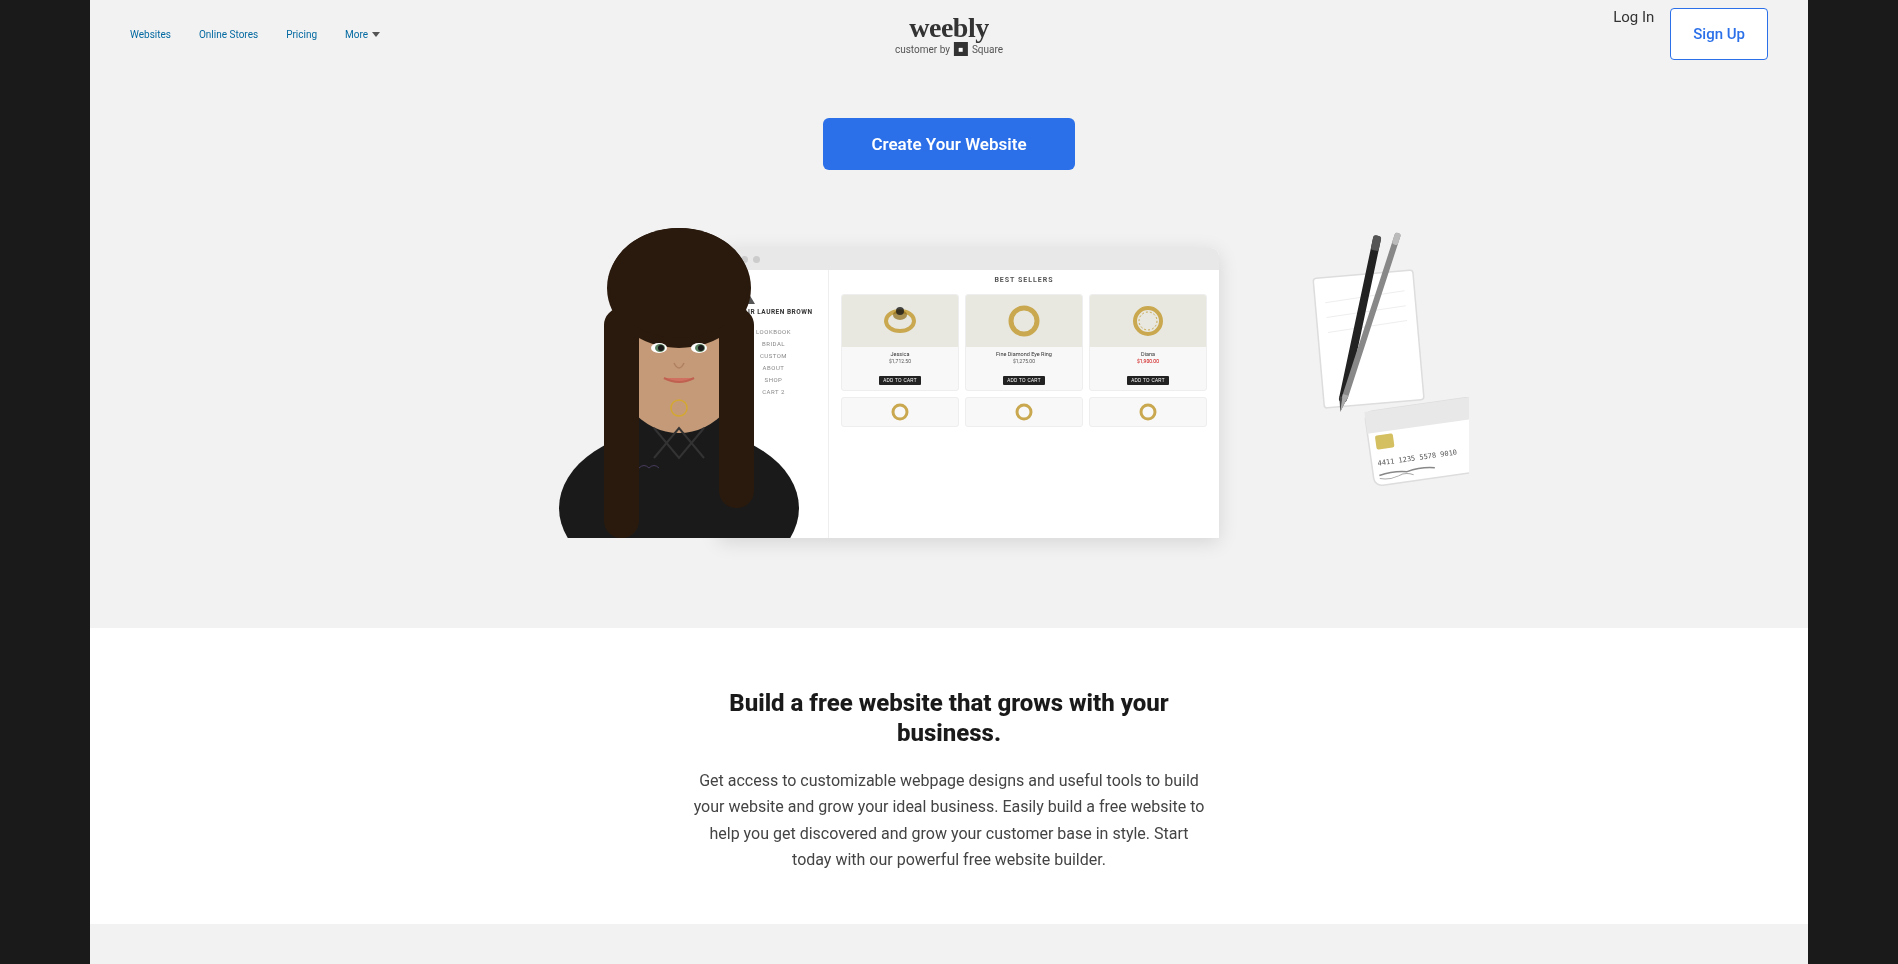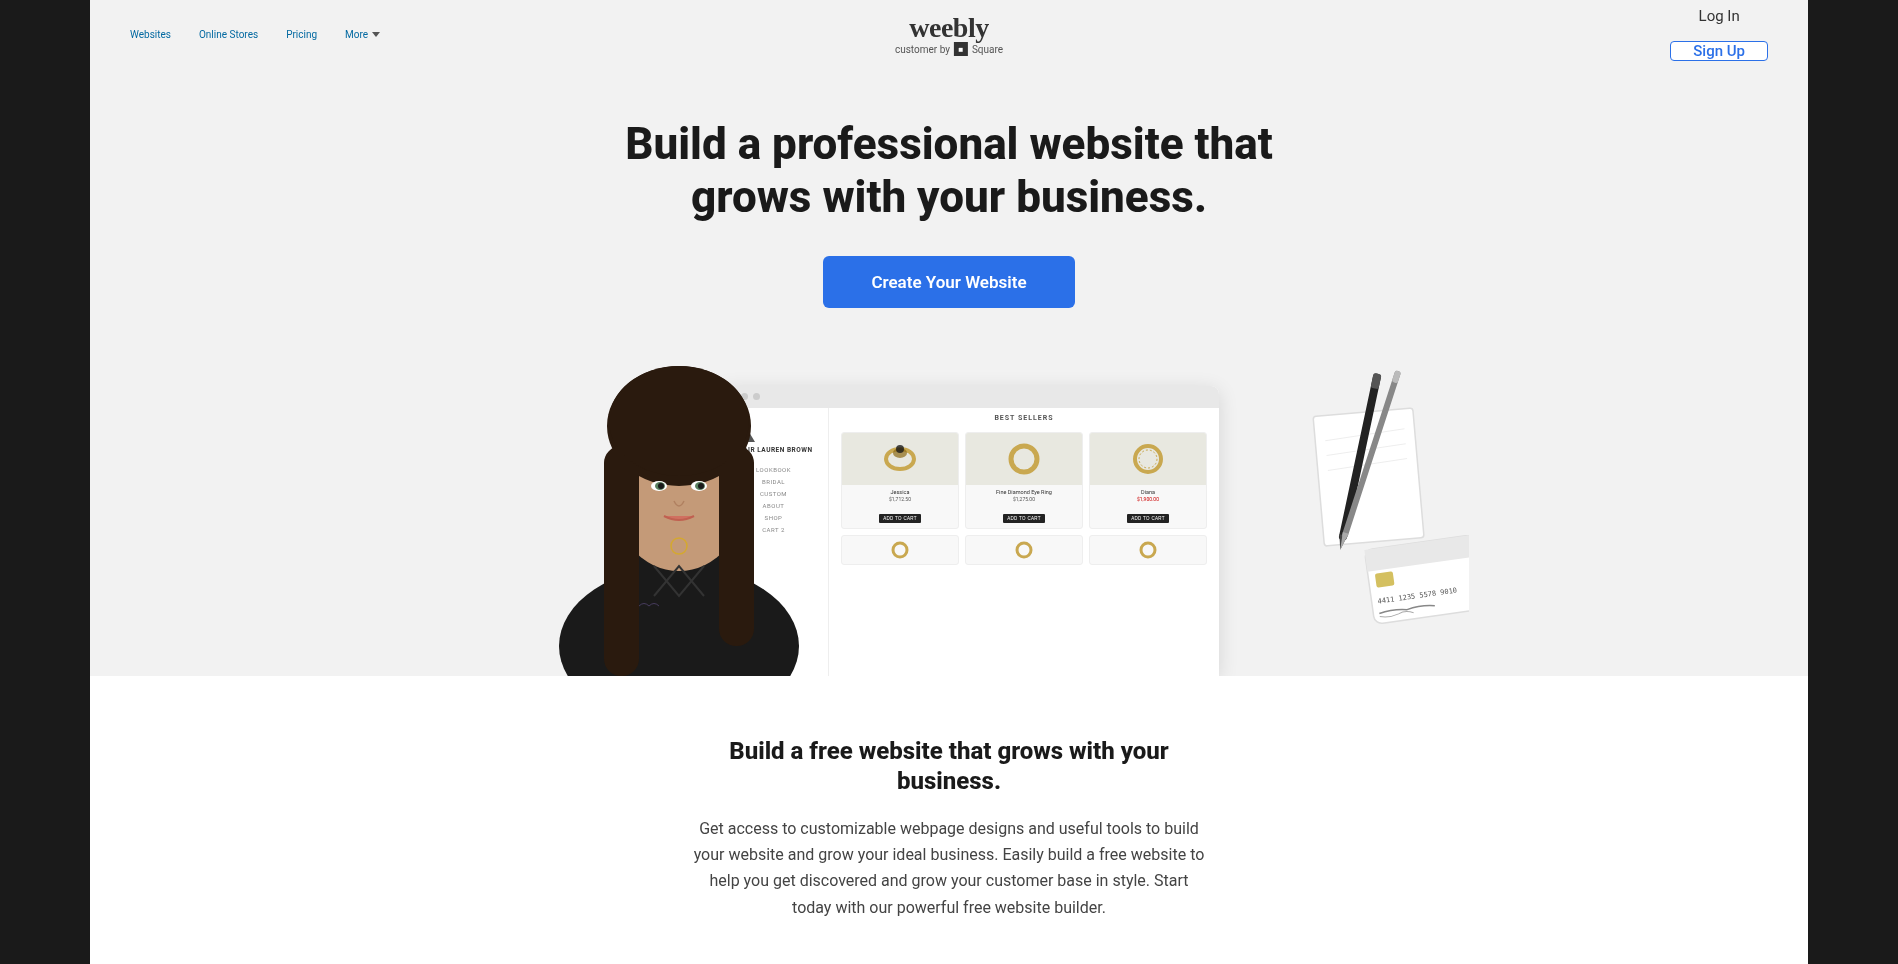--- a/index.html
+++ b/index.html
@@ -96,39 +96,38 @@
       height: 14px;
       background: #333;
       color: white;
       font-size: 8px;
       font-weight: bold;
     }
 
     
     .nav-right {
       display: flex;
-      align-items: center;
+      align-items: flex-start;
       gap: 16px;
-      flex-direction: column;
     }
     .login-btn {
       font-size: 15px;
       color: #333;
       cursor: pointer;
       background: none;
       border: none;
       font-family: inherit;
     }
     .signup-btn {
       font-size: 15px;
       color: #2b70e8;
       cursor: pointer;
       background: white;
       border: 1.5px solid #2b70e8;
-      padding: 0 22px;
+      padding: 16px 22px;
       border-radius: 4px;
       font-family: inherit;
       font-weight: 500;
     }
 
     
     .hero {
       background: #f2f2f2;
       padding-top: 50px;
       text-align: center;
@@ -362,21 +361,20 @@
       </div>
     </div>
 
     <div class="nav-right">
       <button class="login-btn">Log In</button>
       <button class="signup-btn">Sign Up</button>
     </div>
   </nav>
 
   <section class="hero">
-    <h1 class="hero-title">Build a professional website that grows with your business.</h1>
     <button class="cta-btn">Create Your Website</button>
 
     
     <div class="hero-visual">
 
       <div class="person-photo">
         <svg width="260" height="370" viewBox="0 0 260 370" xmlns="http://www.w3.org/2000/svg">
 
           <ellipse cx="130" cy="340" rx="120" ry="80" fill="#1a1a1a"></ellipse>
 

